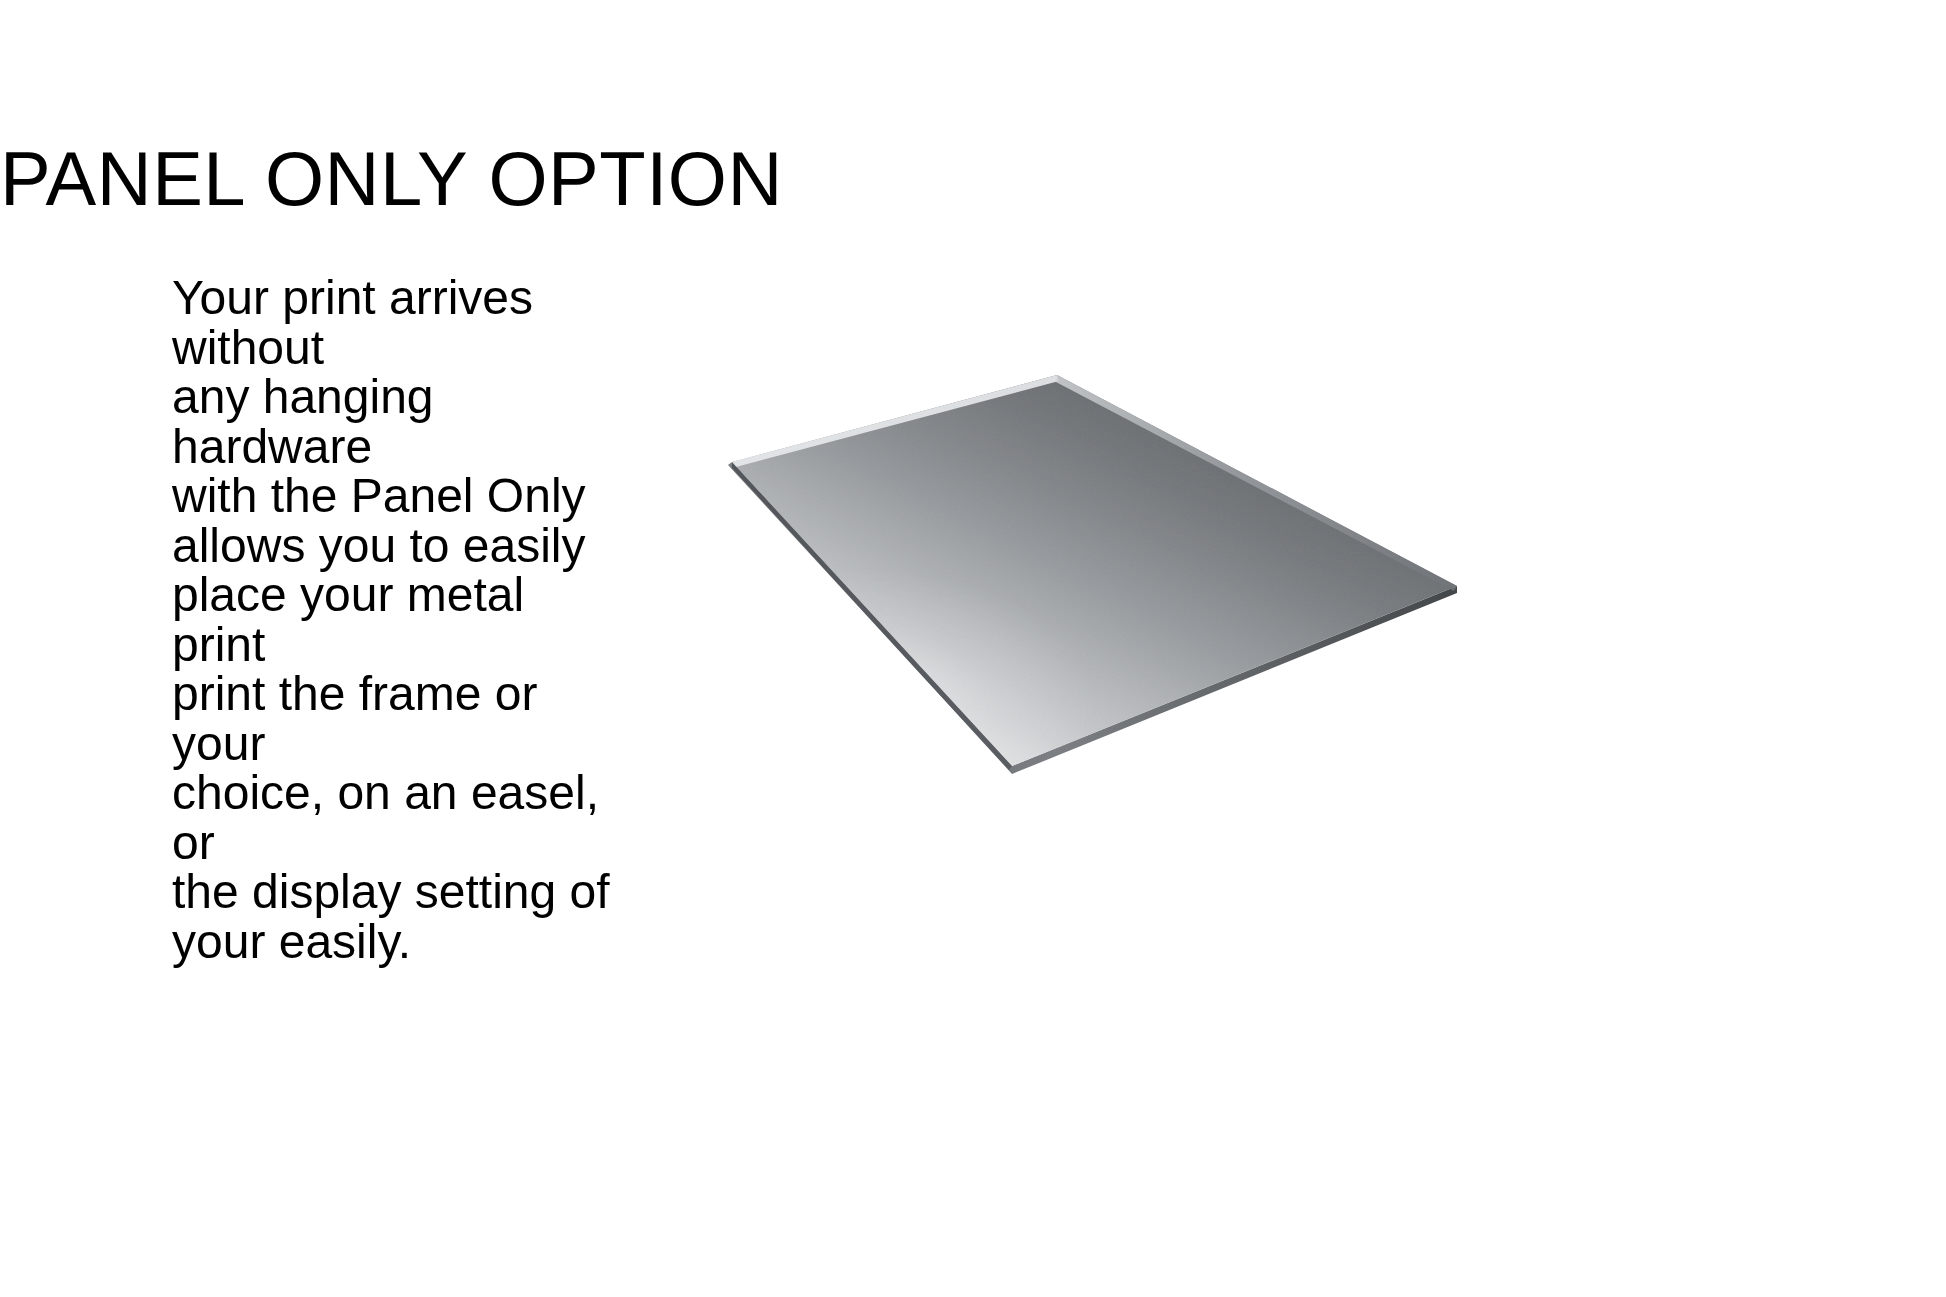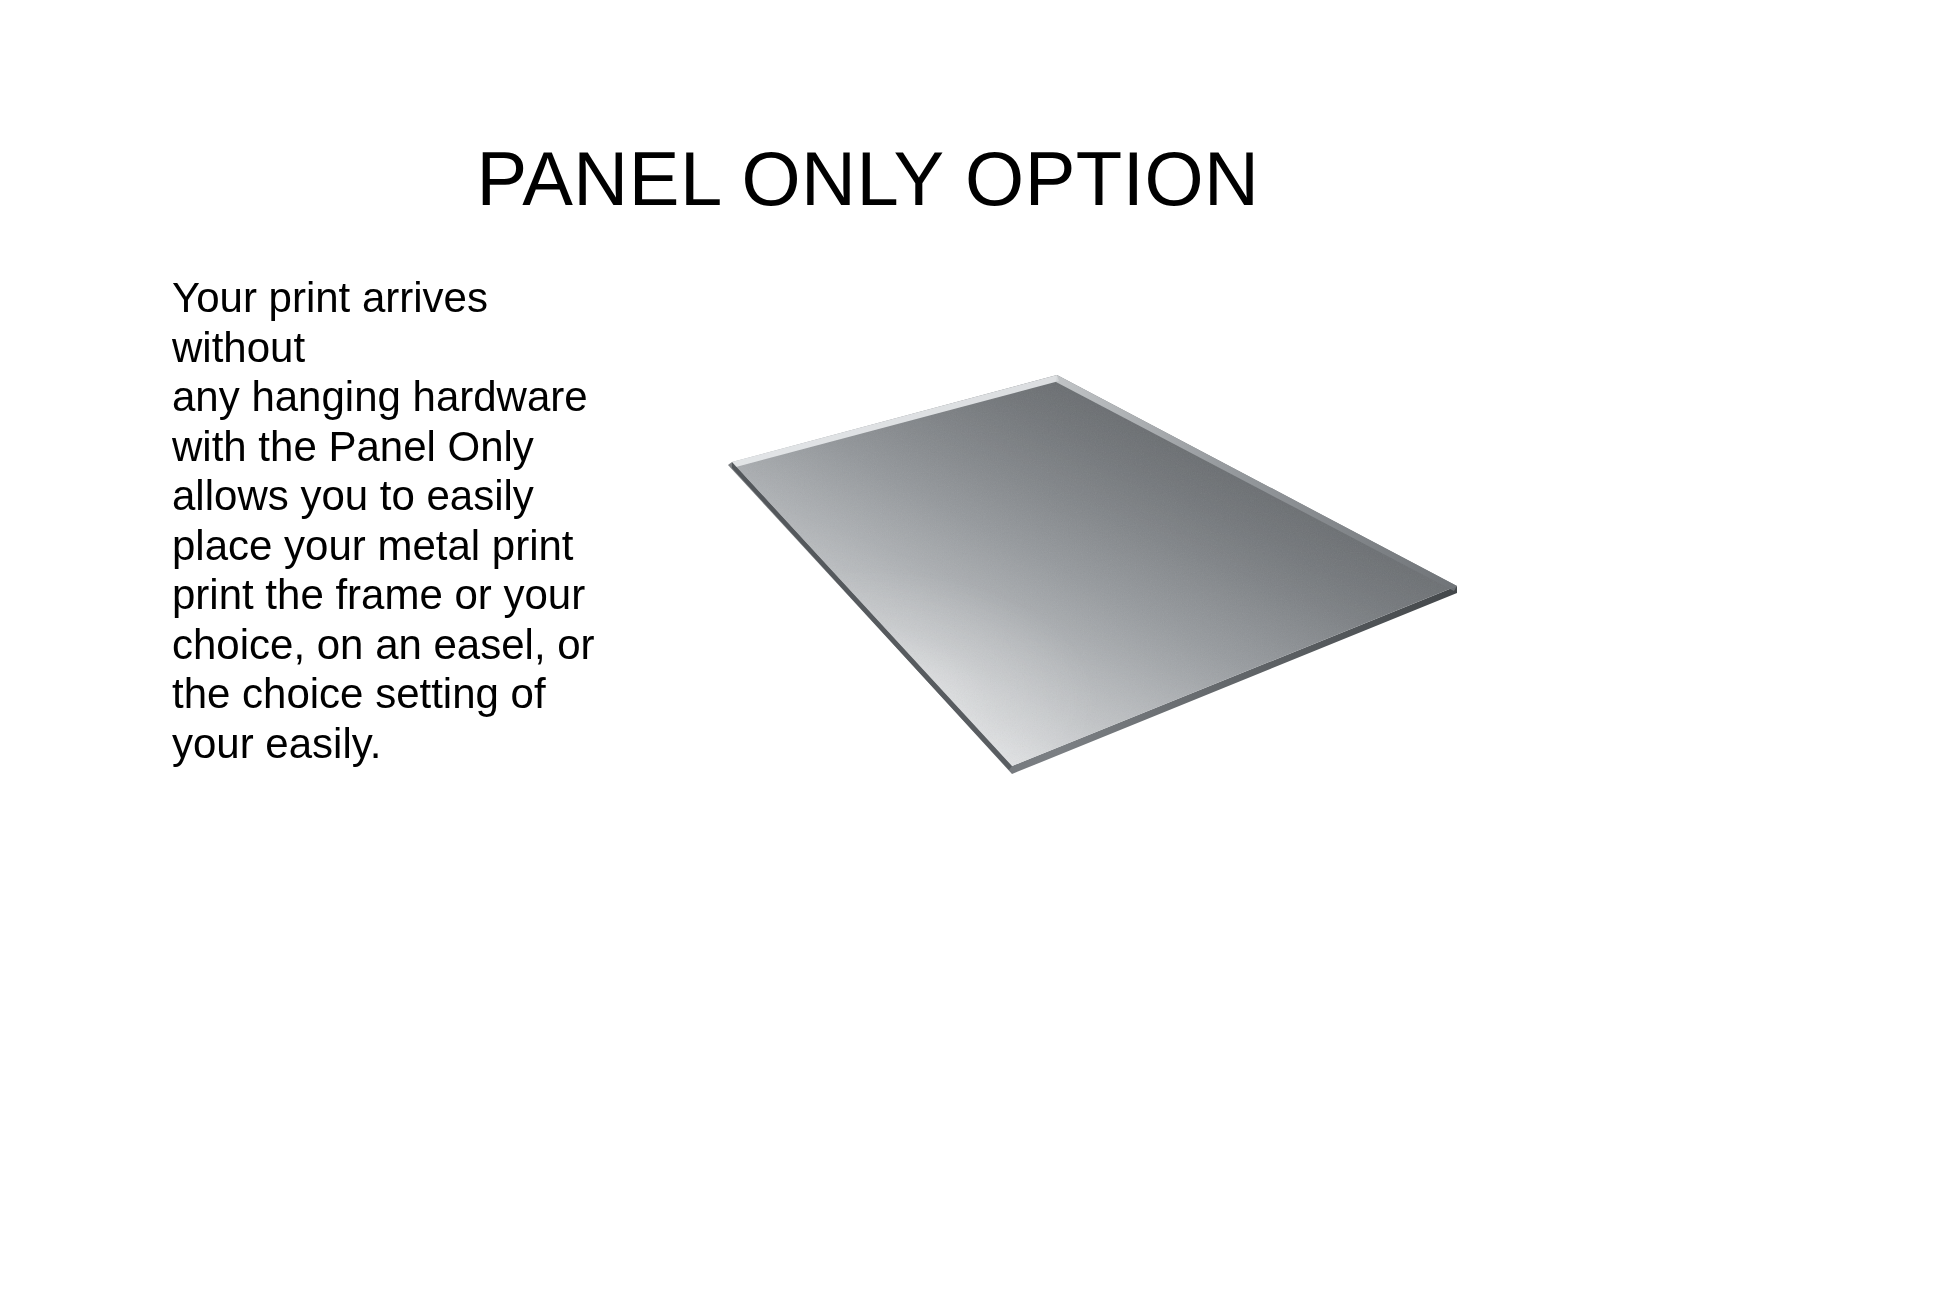--- a/index.html
+++ b/index.html
@@ -23,36 +23,35 @@
     height: 1297px;
     background: #ffffff;
   }
 
   
   #slide-title {
     position: absolute;
     left: 0;
     top: 84px;
     width: 1736px;
-    text-align: center;
     font-size: 76px;
     line-height: 88px;
     font-weight: 400;
     letter-spacing: 0.5px;
     color: #000000;
     white-space: nowrap;
   }
 
   
   #body-text {
     position: absolute;
     left: 172px;
     top: 273px;
     width: 452px;
-    font-size: 42px;
+    font-size: 48px;
     line-height: 49.5px;
     font-weight: 400;
     color: #000000;
     text-align: left;
   }
 
   
   #panel-figure {
     position: absolute;
     left: 700px;
@@ -74,21 +73,21 @@
   <h1 id="slide-title">PANEL ONLY OPTION</h1>
 
   <div id="body-text">
     <div>Your print arrives without</div>
     <div>any hanging hardware</div>
     <div>with the Panel Only</div>
     <div>allows you to easily</div>
     <div>place your metal print</div>
     <div>print the frame or your</div>
     <div>choice, on an easel, or</div>
-    <div>the choice setting of</div>
+    <div>the display setting of</div>
     <div>your easily.</div>
   </div>
 
   <div id="panel-figure">
     <svg viewBox="0 0 800 460" xmlns="http://www.w3.org/2000/svg">
       <defs>
         <linearGradient id="faceGrad" x1="0" y1="1" x2="1" y2="0">
           <stop offset="0%" stop-color="#f2f3f4"></stop>
           <stop offset="14%" stop-color="#dcdee0"></stop>
           <stop offset="30%" stop-color="#b8bbbe"></stop>

